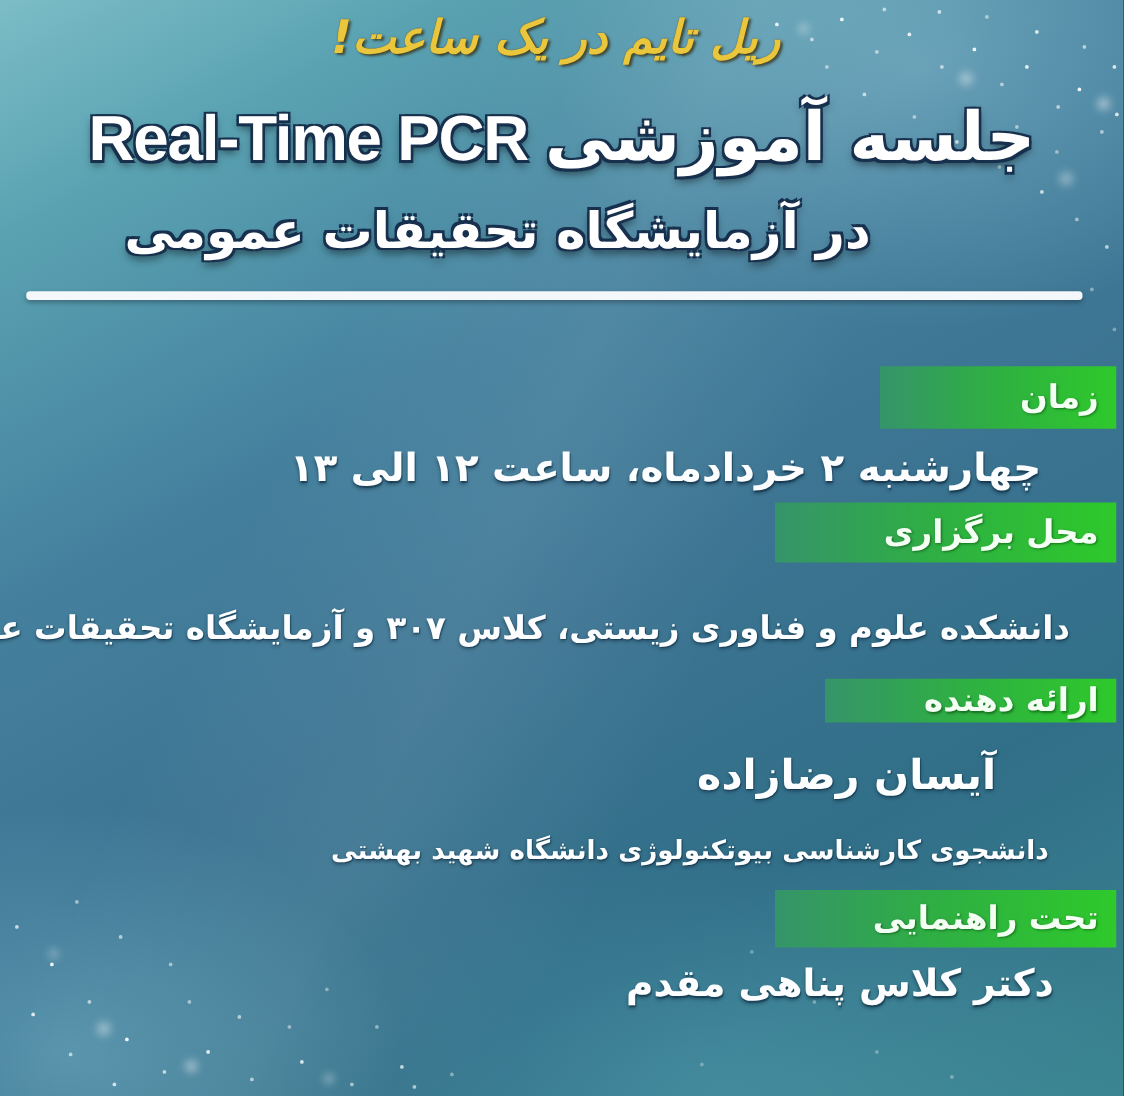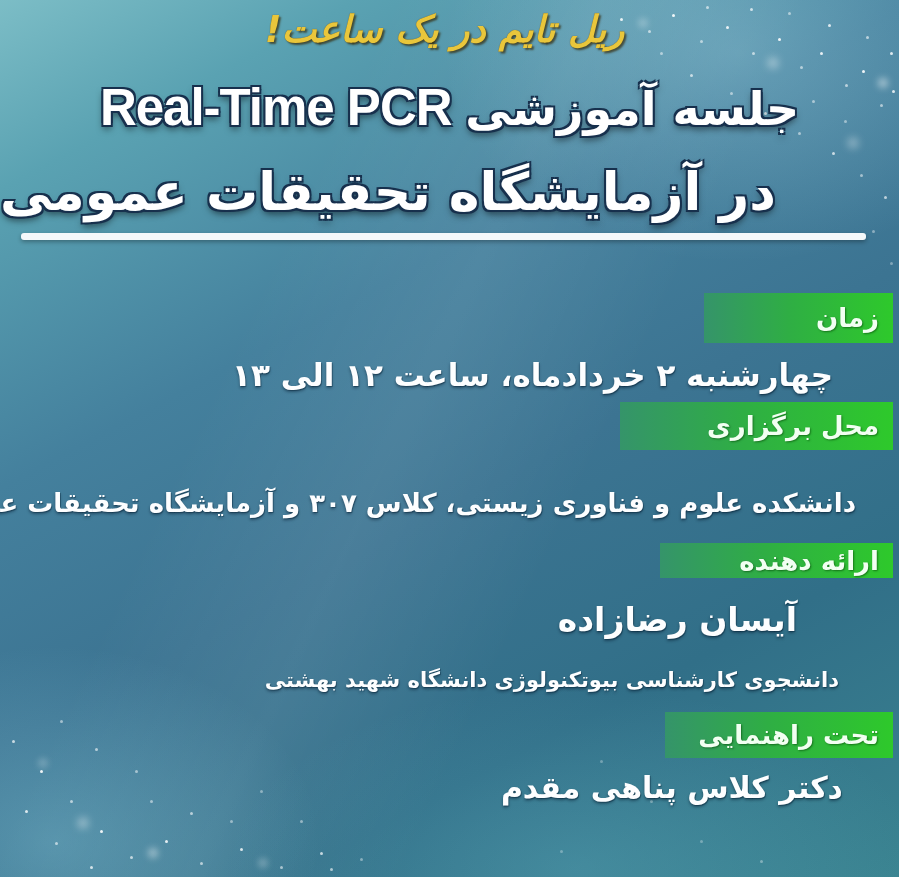--- a/index.html
+++ b/index.html
@@ -65,45 +65,45 @@
     text-shadow:2px 2px 2px rgba(50,35,0,.65), 0 0 1px rgba(80,55,0,.8);
     transform:translateX(-5px);
     white-space:nowrap;
   }
   .title{
     position:absolute;top:78px;left:0;width:899px;
     text-align:center;direction:rtl;white-space:nowrap;
     color:#ffffff;font-weight:bold;
     text-shadow:2px 2px 0 #17304d,-2px 2px 0 #17304d,2px -2px 0 #17304d,-2px -2px 0 #17304d,0 4px 7px rgba(0,0,0,.55);
   }
-  .title-fa{font-size:46px;margin-left:8px;}
+  .title-fa{font-size:54px;margin-left:8px;}
   .title-en{font-family:Liberation Sans, sans-serif;font-size:51px;font-weight:bold;letter-spacing:-1px;}
   .subtitle{
     position:absolute;top:162px;left:0;width:796px;
-    text-align:left;direction:rtl;white-space:nowrap;
-    font-size:52px;font-weight:bold;color:#ffffff;
+    text-align:center;direction:rtl;white-space:nowrap;
+    font-size:40px;font-weight:bold;color:#ffffff;
     text-shadow:2px 2px 0 #17304d,-2px 2px 0 #17304d,2px -2px 0 #17304d,-2px -2px 0 #17304d,0 4px 7px rgba(0,0,0,.55);
   }
   .divider{
     position:absolute;top:233px;left:21px;width:845px;height:7px;
     background:#f4f8fa;border-radius:3px;box-shadow:0 2px 4px rgba(0,0,0,.3);
   }
   .label{
     position:absolute;right:6px;
     direction:rtl;white-space:nowrap;
     display:flex;align-items:center;justify-content:flex-start;
     padding:0 14px 0 18px;box-sizing:border-box;
     font-size:26px;font-weight:bold;color:#f2fff2;
     background:linear-gradient(90deg,#35946a 0%,#2fae44 45%,#2ec92b 100%);
     text-shadow:1px 1px 2px rgba(0,60,0,.55);
   }
   .label-time{top:293px;width:189px;height:50px;}
   .label-venue{top:402px;width:273px;height:48px;}
   .label-presenter{top:543px;width:233px;height:35px;}
-  .label-advisor{top:712px;width:228px;height:46px;}
+  .label-advisor{top:712px;width:273px;height:46px;}
   .line{
     position:absolute;direction:rtl;white-space:nowrap;
     color:#fdfeff;font-weight:bold;
     text-shadow:0 2px 3px rgba(0,20,40,.45), 1px 1px 0 rgba(10,40,60,.35);
   }
   .time-value{top:357px;right:66px;font-size:31px;}
   .venue-value{top:488px;right:43px;font-size:26px;}
   .presenter-name{top:600px;right:102px;font-size:33px;}
   .presenter-detail{top:668px;right:60px;font-size:21px;}
   .advisor-name{top:770px;right:56px;font-size:30px;}

